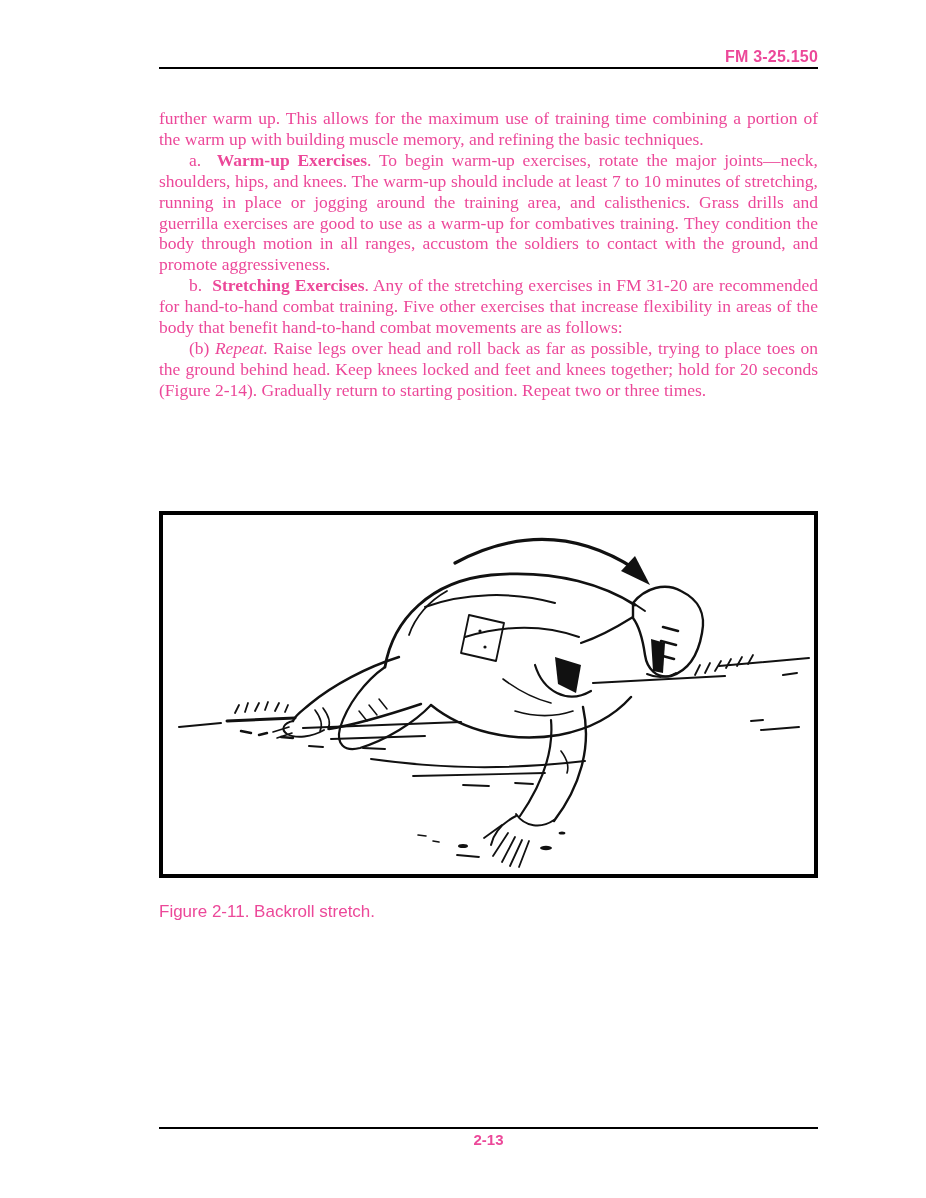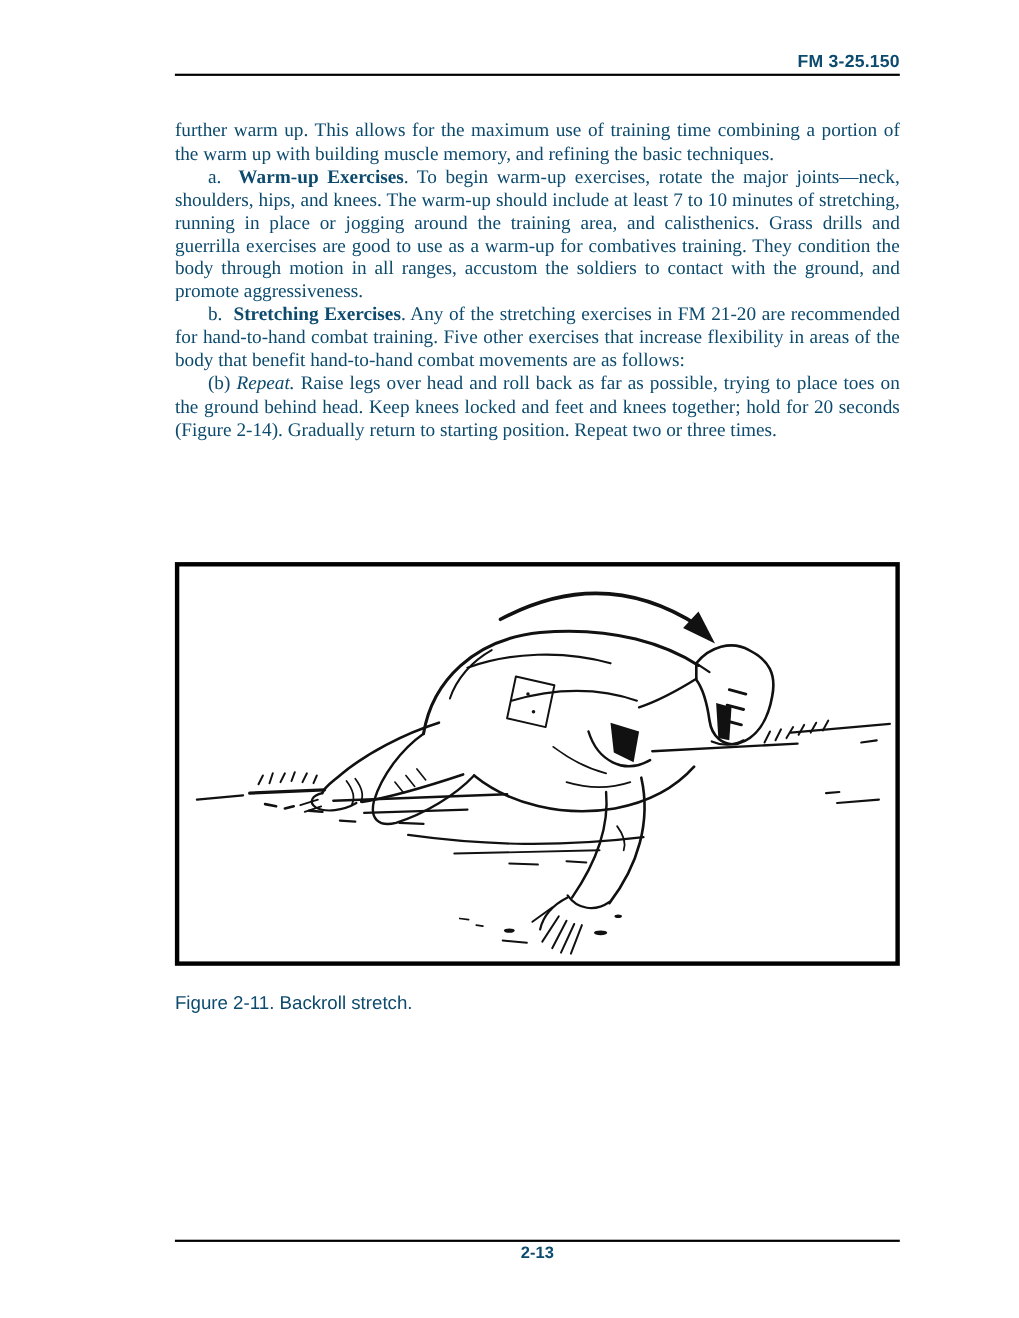--- a/index.html
+++ b/index.html
@@ -3,21 +3,21 @@
 <meta charset="utf-8">
 <style>
   * { margin: 0; padding: 0; box-sizing: border-box; }
   html, body { background: #e8e8e8; }
   .page {
     position: relative;
     width: 926px;
     height: 1198px;
     background: #ffffff;
     font-family: "Liberation Serif", serif;
-    color: #0c4a6e;
+    color: #ec4899;
     overflow: hidden;
     margin: 0 auto;
   }
   
   .header {
     position: absolute;
     left: 159px;
     top: 48px;
     width: 659px;
     border-bottom: 2px solid #000;
@@ -87,21 +87,21 @@
 
 <div class="page">
 
   <div class="header">
     <span class="docnum">FM 3-25.150</span>
   </div>
 
   <div class="bodytext">
       <p class=""><span>further warm up. This allows for the maximum use of training time combining a portion of the warm up with building muscle memory, and refining the basic techniques.</span></p>
       <p class="indent"><span>a.&nbsp; </span><span style="font-weight: bold;">Warm-up Exercises</span><span>. To begin warm-up exercises, rotate the major joints—neck, shoulders, hips, and knees. The warm-up should include at least 7 to 10 minutes of stretching, running in place or jogging around the training area, and calisthenics. Grass drills and guerrilla exercises are good to use as a warm-up for combatives training. They condition the body through motion in all ranges, accustom the soldiers to contact with the ground, and promote aggressiveness.</span></p>
-      <p class="indent"><span>b.&nbsp; </span><span style="font-weight: bold;">Stretching Exercises</span><span>. Any of the stretching exercises in FM 21-20 are recommended for hand-to-hand combat training. Five other exercises that increase flexibility in areas of the body that benefit hand-to-hand combat movements are as follows:</span></p>
+      <p class="indent"><span>b.&nbsp; </span><span style="font-weight: bold;">Stretching Exercises</span><span>. Any of the stretching exercises in FM 31-20 are recommended for hand-to-hand combat training. Five other exercises that increase flexibility in areas of the body that benefit hand-to-hand combat movements are as follows:</span></p>
       <p class="indent"><span>(b) </span><span style="font-style: italic;">Repeat.</span><span> Raise legs over head and roll back as far as possible, trying to place toes on the ground behind head. Keep knees locked and feet and knees together; hold for 20 seconds (Figure 2-14). Gradually return to starting position. Repeat two or three times.</span></p>
     </div>
 
   <div class="figure-frame">
     <svg viewBox="0 0 651 359" fill="none" stroke="#111111" stroke-width="2.4" stroke-linecap="round" stroke-linejoin="round">
 
       <g>
         <path d="M 292 48 Q 386 -2 472 54" stroke-width="3.2"></path>
         <polygon points="487,70 458,56 472,41" fill="#111111" stroke="none"></polygon>
       </g>

